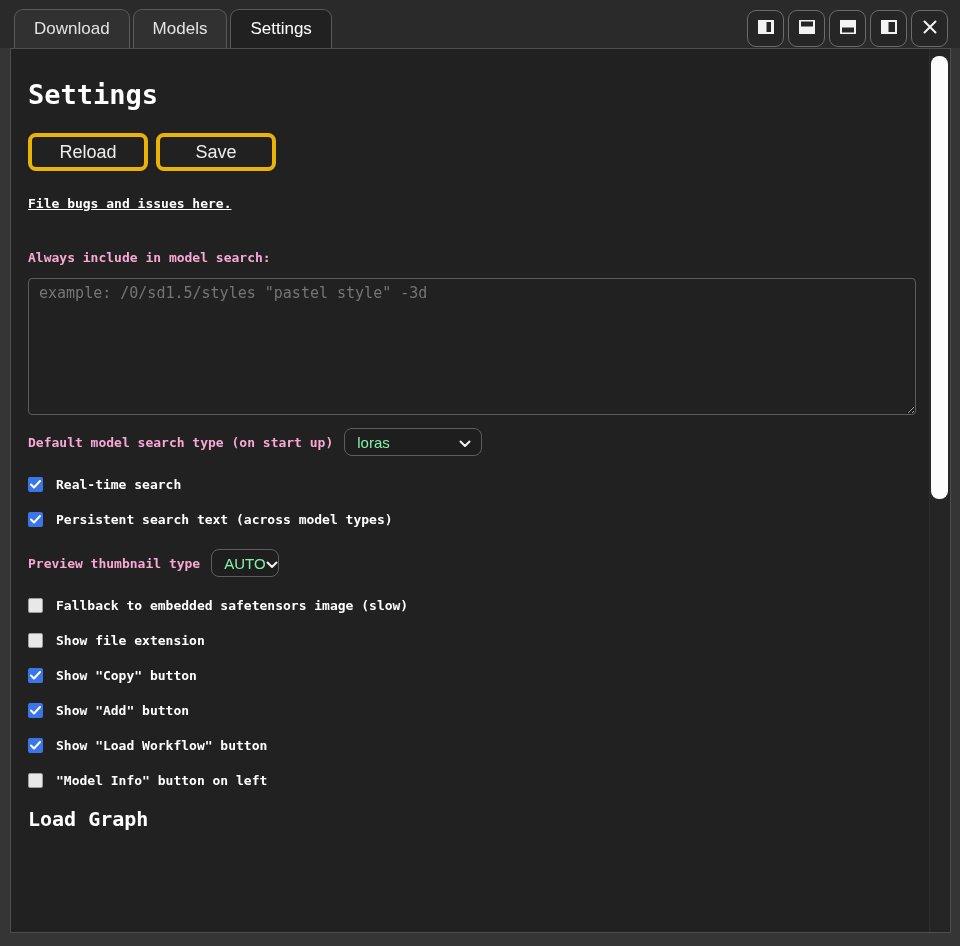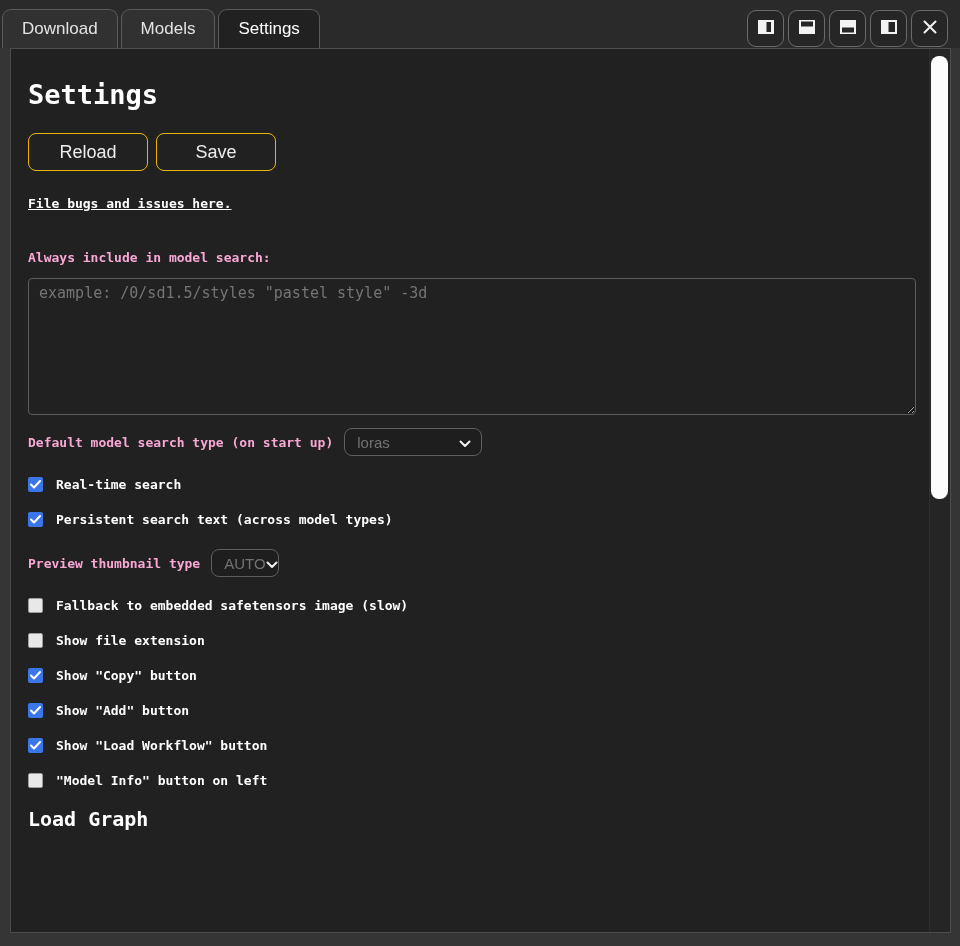--- a/index.html
+++ b/index.html
@@ -1,63 +1,63 @@
 <!DOCTYPE html>
 <html><head>
 <meta charset="utf-8">
 <style>
   * { margin:0; padding:0; box-sizing:border-box; }
   html,body { width:960px; height:946px; overflow:hidden; }
   body { background:#353535; font-family:"Liberation Sans", sans-serif; }
 
   
   .topbar { position:absolute; left:0; top:0; width:960px; height:48px;
-            background:#2a2a2a; display:flex; align-items:flex-end; padding:0 12px 0 2px; }
+            background:#2a2a2a; display:flex; align-items:flex-end; padding:0 12px 0 14px; }
   .tabs { display:flex; gap:3px; }
   .tab { height:39px; display:flex; align-items:center; padding:0 19px;
          font-size:17px; color:#e3e3e3; background:#313131;
          border:1px solid #5a5a5a; border-bottom:none; border-radius:9px 9px 0 0;
          cursor:default; white-space:nowrap; }
   .tab.active { background:#212121; color:#fff; box-shadow:0 3px 0 #212121; }
 
   .window-buttons { margin-left:auto; display:flex; gap:4px; margin-bottom:1px; }
   .winbtn { width:37px; height:37px; border-radius:9px; border:1px solid #6b6b6b;
             background:#262626; display:flex; align-items:center; justify-content:center; }
 
   
   .panel { position:absolute; left:10px; top:48px; width:941px; height:885px;
            background:#212121; border:1px solid #4d4d4d; overflow:hidden; }
   .content { padding-left:17px; padding-right:40px; }
 
   h1 { font:bold 27px "DejaVu Sans Mono", monospace; color:#fff; margin-top:30px; }
   h2 { font:bold 20px "DejaVu Sans Mono", monospace; color:#fff; margin-top:26px; }
 
   .btn-row { margin-top:23px; display:flex; gap:8px; }
-  .btn { width:120px; height:38px; border-radius:8px; border:1px solid #eab308;
+  .btn { width:120px; height:38px; border-radius:8px; border:4px solid #eab308;
          background:transparent; color:#ededed; font-size:18px;
          font-family:"Liberation Sans", sans-serif; }
 
   .bug-link { display:inline-block; margin-top:25px; font:bold 13px "DejaVu Sans Mono", monospace;
               color:#fff; text-decoration:underline; cursor:pointer; }
 
   .field-label { font:bold 13px "DejaVu Sans Mono", monospace; color:#f9a8d4; }
   .always-label { margin-top:38px; }
 
   textarea { display:block; margin-top:13px; width:888px; height:137px;
              background:transparent; border:1px solid #5c5c5c; border-radius:4px;
              padding:5px 10px; font:15px "DejaVu Sans Mono", monospace; color:#ddd;
              resize:both; outline:none; }
   textarea::placeholder { color:#757575; }
 
   .select-row { display:flex; align-items:center; gap:11px; }
   .row-default { margin-top:13px; }
   .row-preview { margin-top:21px; }
   .select { height:28px; border:1px solid #5e5e5e; border-radius:8px; background:#1e1e1e;
             display:flex; align-items:center; justify-content:space-between;
-            padding:0 10px 0 12px; color:#737373; font-size:15px; cursor:default; }
+            padding:0 10px 0 12px; color:#86efac; font-size:15px; cursor:default; }
   .select-loras { width:138px; }
   .select-auto  { width:68px; }
 
   .check-row { display:flex; align-items:center; gap:13px; height:18px; margin-top:17px; }
   .check-row.first { margin-top:19px; }
   .checkbox { width:15px; height:15px; border-radius:2px; flex:0 0 auto;
               display:flex; align-items:center; justify-content:center; }
   .checkbox.checked { background:#3b76e8; }
   .checkbox.unchecked { background:#e8e8e8; border:1px solid #9e9e9e; }
   .check-label { font:bold 13px "DejaVu Sans Mono", monospace; color:#fff; white-space:nowrap; }

